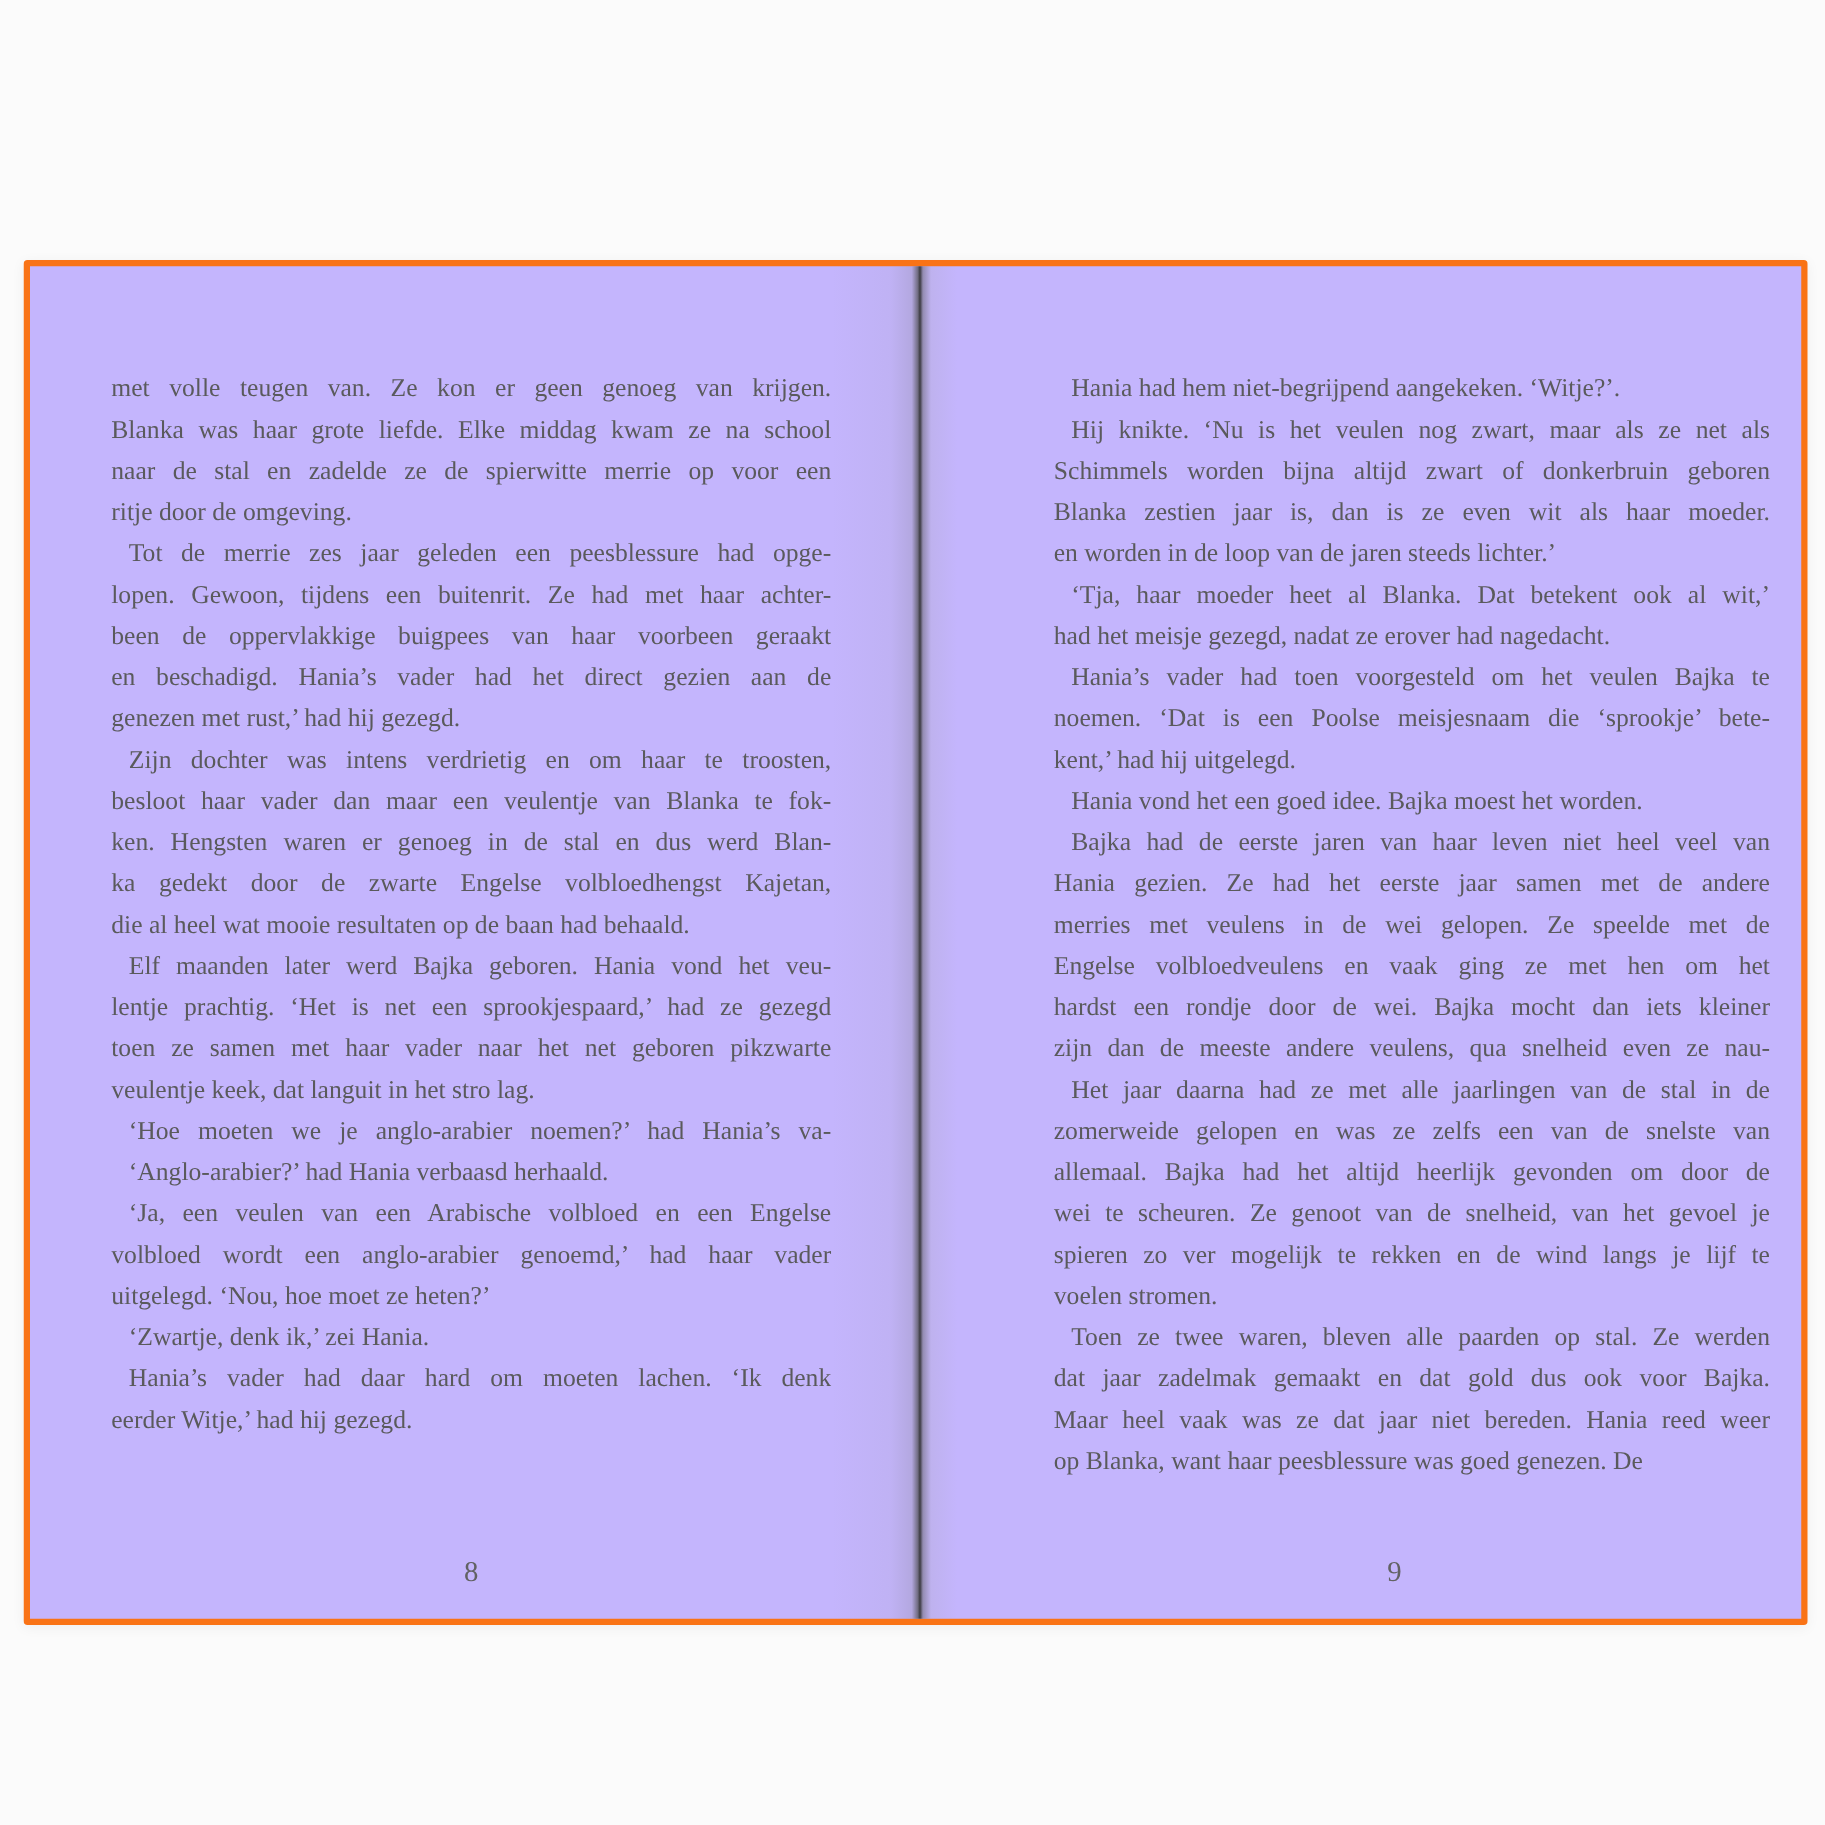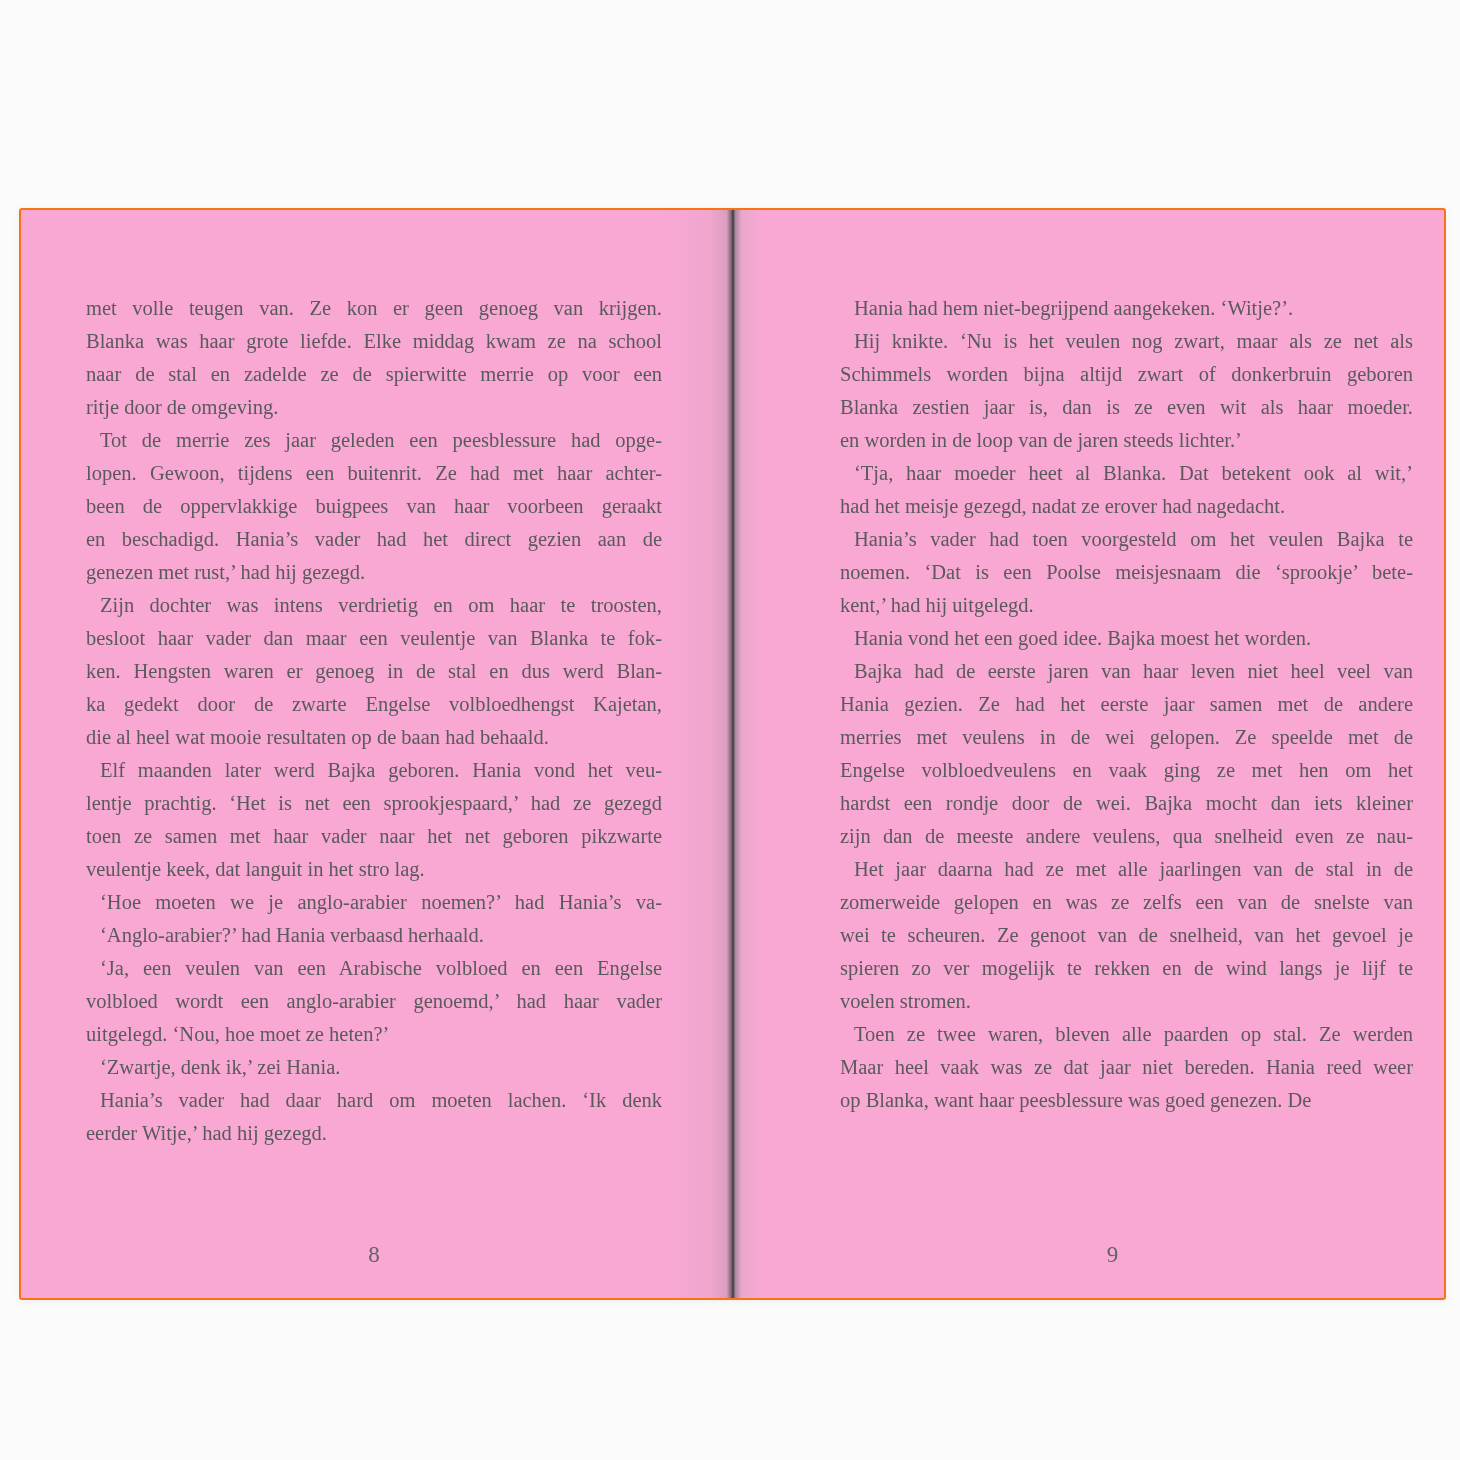--- a/index.html
+++ b/index.html
@@ -13,22 +13,22 @@
     position: relative;
     font-family: "Liberation Serif", "DejaVu Serif", serif;
     overflow: hidden;
   }
   .spread {
     position: absolute;
     left: 19px;
     top: 208px;
     width: 1427px;
     height: 1092px;
-    background: #f9a8d4;
-    border: 2px solid #f97316;
+    background: #c4b5fd;
+    border: 5px solid #f97316;
     border-radius: 3px;
     box-shadow: 0 2px 10px rgba(0,0,0,0.05);
     box-sizing: border-box;
   }
   .gutter {
     position: absolute;
     left: 641px;
     top: 0;
     width: 140px;
     height: 100%;
@@ -150,26 +150,28 @@
         <div class="line first-indent">Bajka had de eerste jaren van haar leven niet heel veel van</div>
         <div class="line">Hania gezien. Ze had het eerste jaar samen met de andere</div>
         <div class="line">merries met veulens in de wei gelopen. Ze speelde met de</div>
         <div class="line">Engelse volbloedveulens en vaak ging ze met hen om het</div>
         <div class="line">hardst een rondje door de wei. Bajka mocht dan iets kleiner</div>
         <div class="line">zijn dan de meeste andere veulens, qua snelheid even ze nau-</div>
       </div>
       <div class="paragraph">
         <div class="line first-indent">Het jaar daarna had ze met alle jaarlingen van de stal in de</div>
         <div class="line">zomerweide gelopen en was ze zelfs een van de snelste van</div>
+        <div class="line">allemaal. Bajka had het altijd heerlijk gevonden om door de</div>
         <div class="line">wei te scheuren. Ze genoot van de snelheid, van het gevoel je</div>
         <div class="line">spieren zo ver mogelijk te rekken en de wind langs je lijf te</div>
         <div class="line last">voelen stromen.</div>
       </div>
       <div class="paragraph">
         <div class="line first-indent">Toen ze twee waren, bleven alle paarden op stal. Ze werden</div>
+        <div class="line">dat jaar zadelmak gemaakt en dat gold dus ook voor Bajka.</div>
         <div class="line">Maar heel vaak was ze dat jaar niet bereden. Hania reed weer</div>
         <div class="line last">op Blanka, want haar peesblessure was goed genezen. De</div>
       </div>
     </div>
 
   <div class="page-number left">8</div>
 
   <div class="page-number right">9</div>
 
   <div class="gutter"></div>

